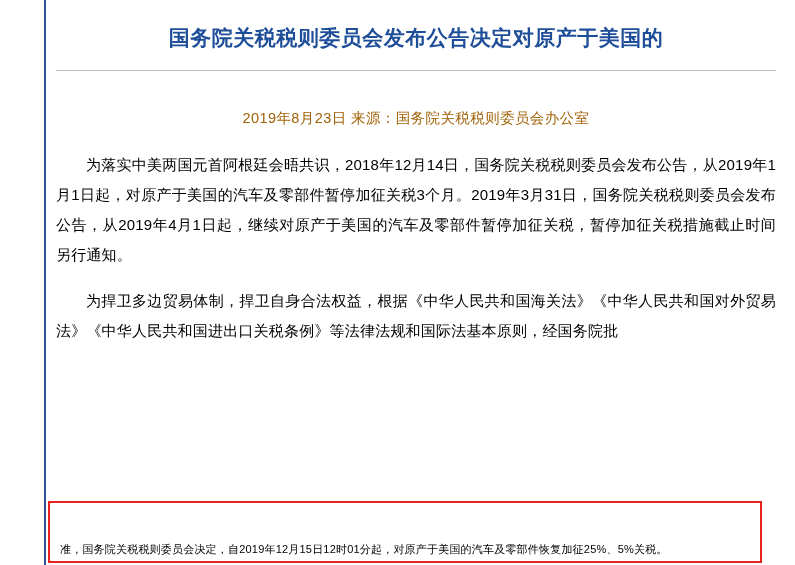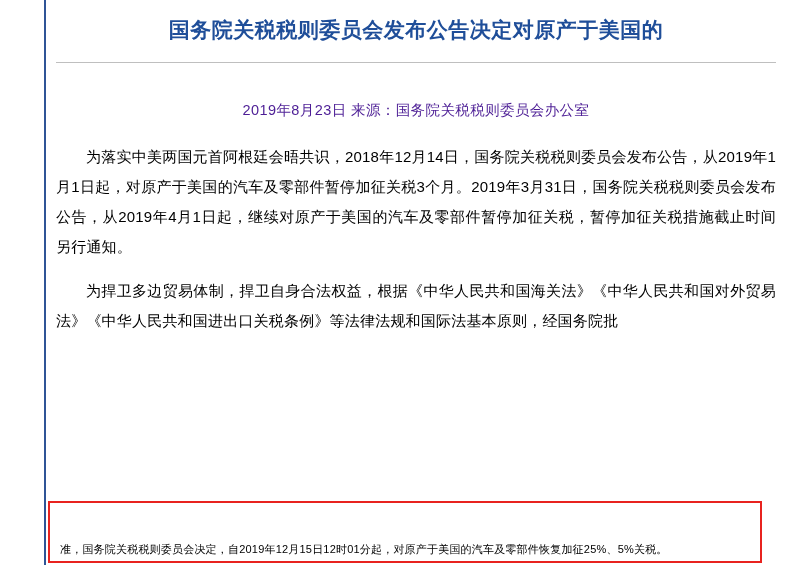--- a/index.html
+++ b/index.html
@@ -28,59 +28,58 @@
     height: 565px;
     background: #2f5496;
   }
   .content {
     position: absolute;
     left: 56px;
     top: 0;
     width: 720px;
   }
   .title-block {
-    padding-top: 12px;
+    padding-top: 20px;
     text-align: center;
   }
   .title-line {
     font-family: "DejaVu Sans", sans-serif;
     font-size: 21px;
     font-weight: bold;
     color: #1f4e99;
     line-height: 36px;
     letter-spacing: 0.5px;
   }
   .title-rule {
     margin: 14px 0 0 0;
     height: 1px;
     background: #bfbfbf;
     width: 100%;
   }
   .meta {
     text-align: center;
     font-size: 14.5px;
-    color: #4c1d95;
+    color: #a16207;
     margin-top: 38px;
     letter-spacing: 0.4px;
   }
   .body-text {
     margin-top: 22px;
     font-size: 15px;
     line-height: 30px;
     text-align: justify;
     text-justify: inter-ideograph;
     letter-spacing: 0.2px;
   }
   .para {
     margin: 16px 0 16px 0;
     text-indent: 2em;
   }
   .para:last-child {
     margin-bottom: 0;
-    font-family: Liberation Mono, monospace;
   }
   .highlight-box {
     position: absolute;
     left: 48px;
     top: 501px;
     width: 714px;
     height: 62px;
     border: 2px solid #e8231f;
     box-sizing: border-box;
   }

